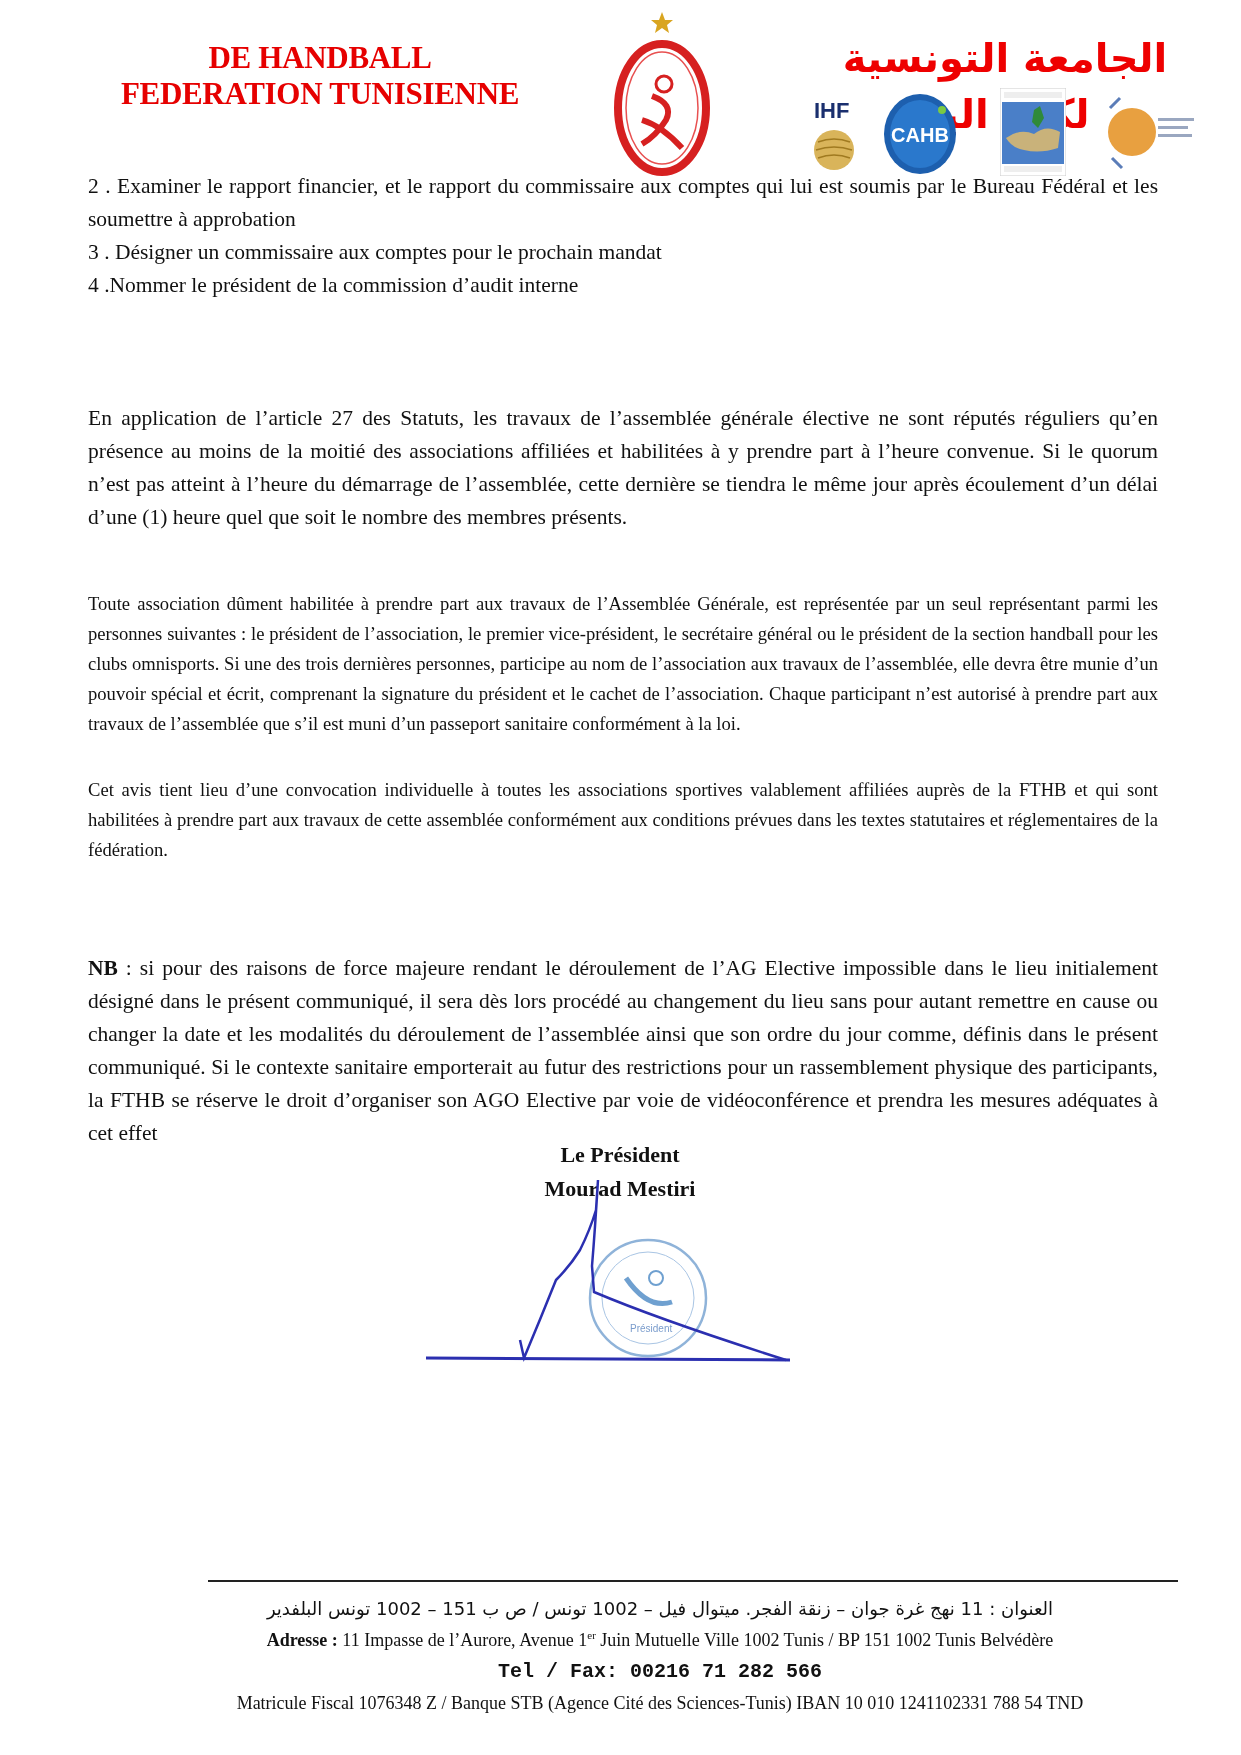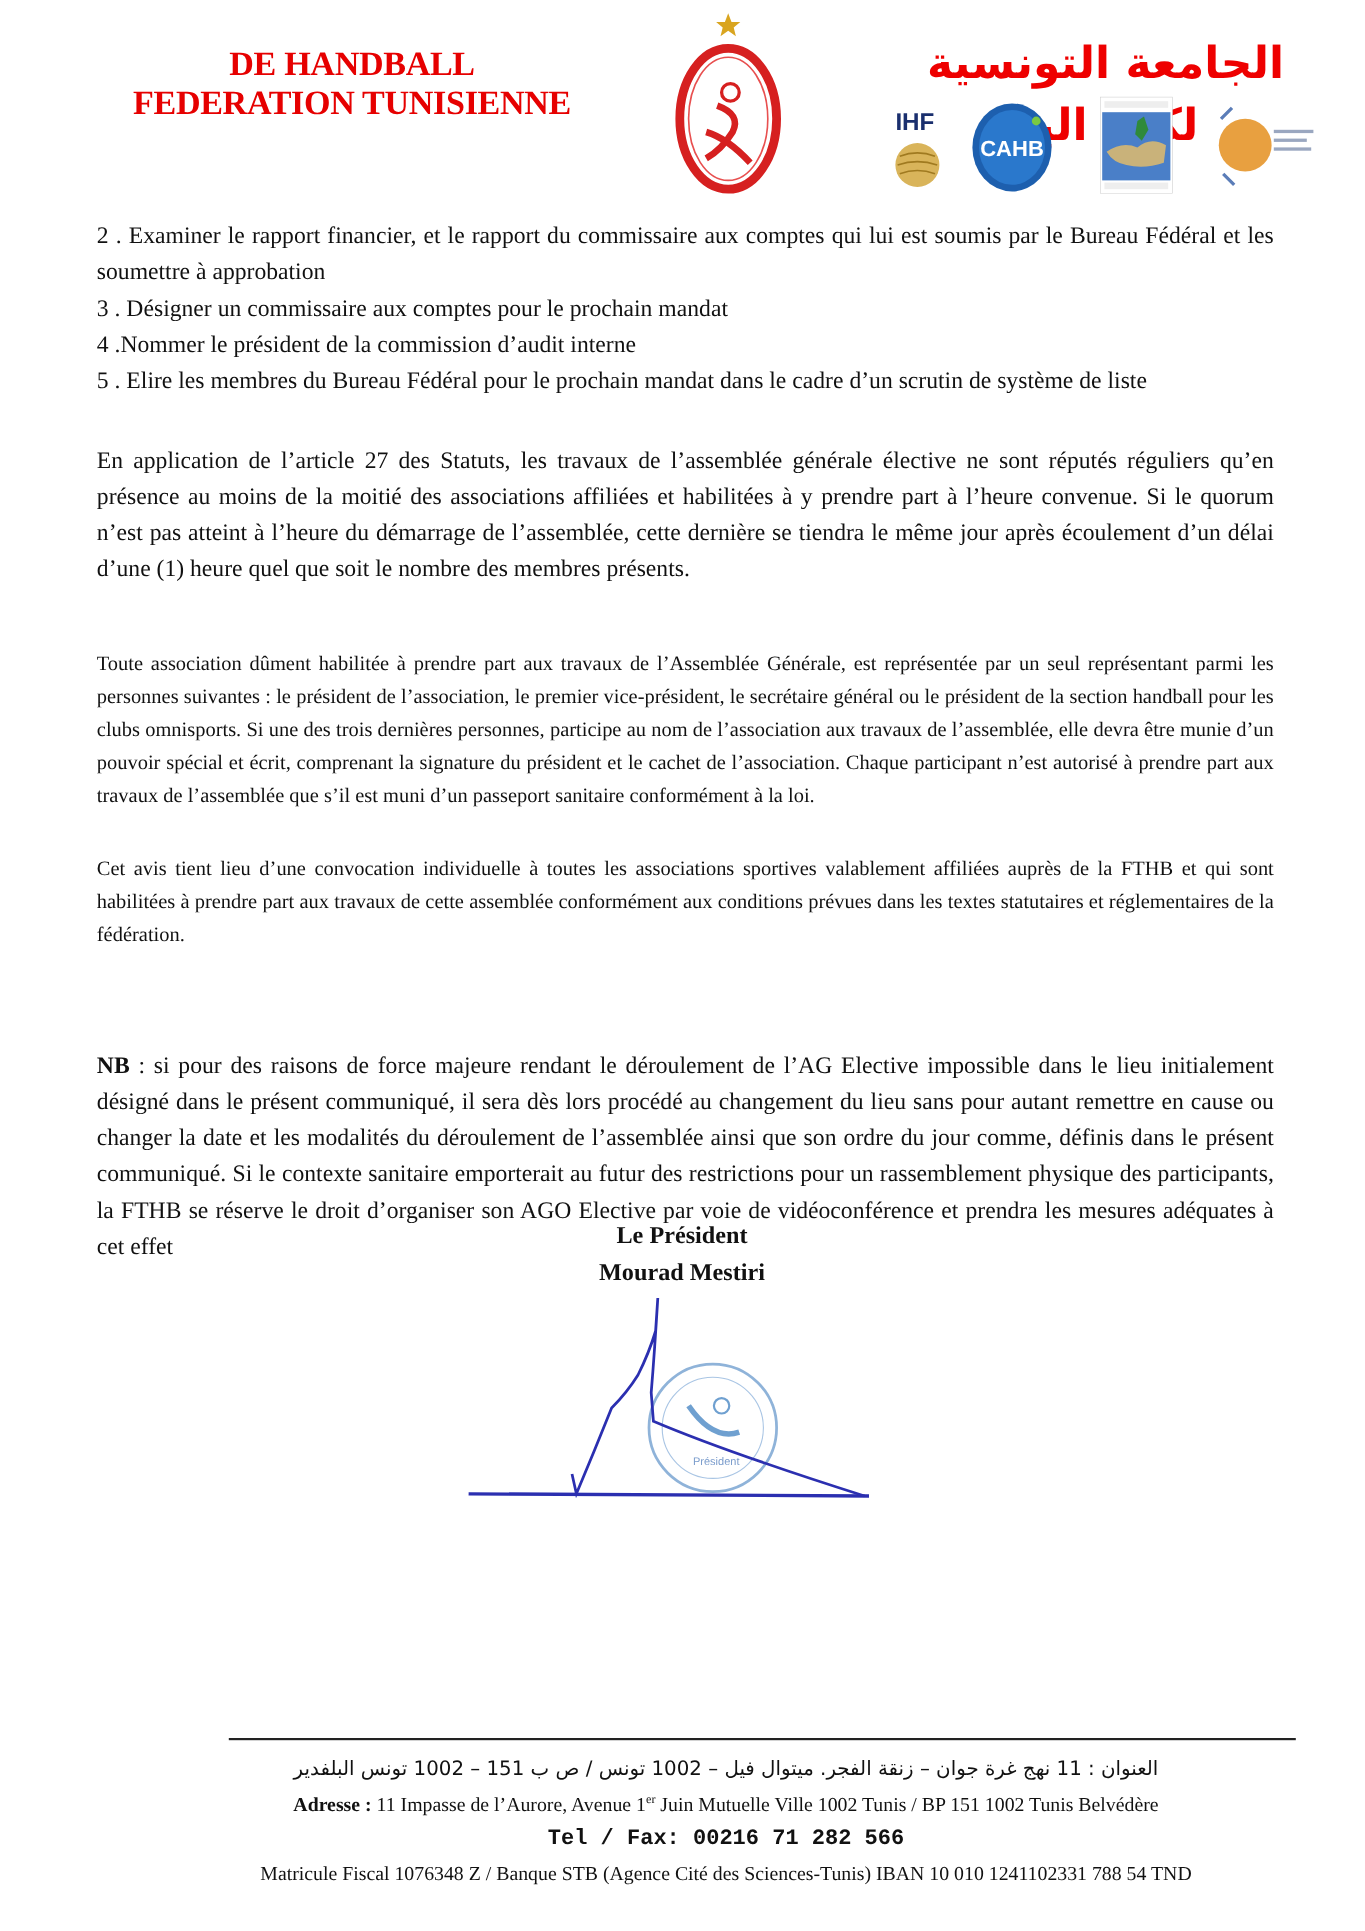--- a/index.html
+++ b/index.html
@@ -16,21 +16,21 @@
               line-height:56px; direction:rtl; }
   .partner { top:88px; height:88px; }
 
   
   .body-text { left:88px; width:1070px; text-align:justify; text-align-last:left; }
   .big { font-size:21.5px; line-height:33px; }
   .small { font-size:18.6px; line-height:30px;margin-top:20px; }
   .line { display:block; }
   .bold { font-weight:bold; }
 
-  .sign-title { left:420px; width:400px; text-align:center; font-weight:bold; font-size:22px; line-height:33px; }
+  .sign-title { left:420px; width:400px; text-align:center; font-weight:bold; font-size:22px; line-height:33px;margin-top:32px; }
 
   
   .rule { left:208px; top:1580px; width:970px; height:2px; background:#222; }
   .footer-line { left:160px; width:1000px; text-align:center; white-space:nowrap; }
   .f-ar { top:1598px; font-family:"DejaVu Sans", sans-serif; font-size:18px; direction:rtl; }
   .f-addr { top:1630px; font-size:18px; }
   .f-tel { top:1660px; font-family:Liberation Mono, monospace; font-weight:bold; font-size:20px; }
   .f-mat { top:1693px; font-size:18px; }
   .f-web { top:1722px; font-family:"Liberation Sans", sans-serif; font-weight:bold; font-size:20px;margin-top:44px; }
   .f-web a { color:#0000ee; text-decoration:underline; }
@@ -86,25 +86,24 @@
 <div class="abs partner" style="left:1100px; width:100px;">
   <svg width="100" height="88" viewBox="0 0 100 88">
     <circle cx="32" cy="44" r="24" fill="#e8a040"></circle>
     <path d="M10 20 L20 10 M12 70 L22 80" stroke="#5b7db8" stroke-width="3"></path>
     <rect x="58" y="30" width="36" height="3" fill="#9aa7c0"></rect>
     <rect x="58" y="38" width="30" height="3" fill="#9aa7c0"></rect>
     <rect x="58" y="46" width="34" height="3" fill="#9aa7c0"></rect>
   </svg>
 </div>
 
-<div class="abs body-text big" style="top:170px;margin-top:28px;">
+<div class="abs body-text big" style="top:170px;">
   <span class="line">2 . Examiner le rapport financier, et le rapport du commissaire aux comptes qui lui est soumis par le Bureau Fédéral et les soumettre à approbation</span>
   <span class="line">3 .  Désigner un commissaire aux comptes pour le prochain mandat</span>
   <span class="line">4 .Nommer le président de la commission d’audit interne</span>
-  <span class="line">5 . Elire les membres du Bureau Fédéral pour le prochain mandat dans le cadre d’un scrutin de système de liste</span>
 </div>
 
 <div class="abs body-text big" style="top:402px;">En application de l’article 27 des Statuts, les travaux de l’assemblée générale élective ne sont réputés réguliers qu’en présence au moins de la moitié des associations affiliées et habilitées à y prendre part à l’heure convenue. Si le quorum n’est pas atteint à l’heure du démarrage de l’assemblée, cette dernière se tiendra le même jour après écoulement d’un délai d’une (1) heure quel que soit le nombre des membres présents.</div>
 
 <div class="abs body-text small" style="top:569px;">Toute association dûment habilitée à prendre part aux travaux de l’Assemblée Générale, est représentée par un seul représentant parmi les personnes suivantes : le président de l’association, le premier vice-président, le secrétaire général ou le président de la section handball pour les clubs omnisports. Si une des trois dernières personnes, participe au nom de l’association aux travaux de l’assemblée, elle devra être munie d’un pouvoir spécial et écrit, comprenant la signature du président et le cachet de l’association. Chaque participant n’est autorisé à prendre part aux travaux de l’assemblée que s’il est muni d’un passeport sanitaire conformément à la loi.</div>
 
 <div class="abs body-text small" style="top:755px;">Cet avis tient lieu d’une convocation individuelle à toutes les associations sportives valablement affiliées auprès de la FTHB et qui sont habilitées à prendre part aux travaux de cette assemblée conformément aux conditions prévues dans les textes statutaires et réglementaires de la fédération.</div>
 
 <div class="abs body-text big" style="top:928px;margin-top:24px;">
   <span class="bold">NB</span><span> : si pour des raisons de force majeure rendant le déroulement de l’AG Elective impossible dans le lieu initialement désigné dans le présent communiqué, il sera dès lors procédé au changement du lieu sans pour autant remettre en cause ou changer la date et les modalités du déroulement de l’assemblée ainsi que son ordre du jour comme, définis dans le présent communiqué. Si le contexte sanitaire emporterait au futur des restrictions pour un rassemblement physique des participants, la FTHB se réserve le droit d’organiser son AGO Elective par voie de vidéoconférence et prendra les mesures adéquates à cet effet</span>

